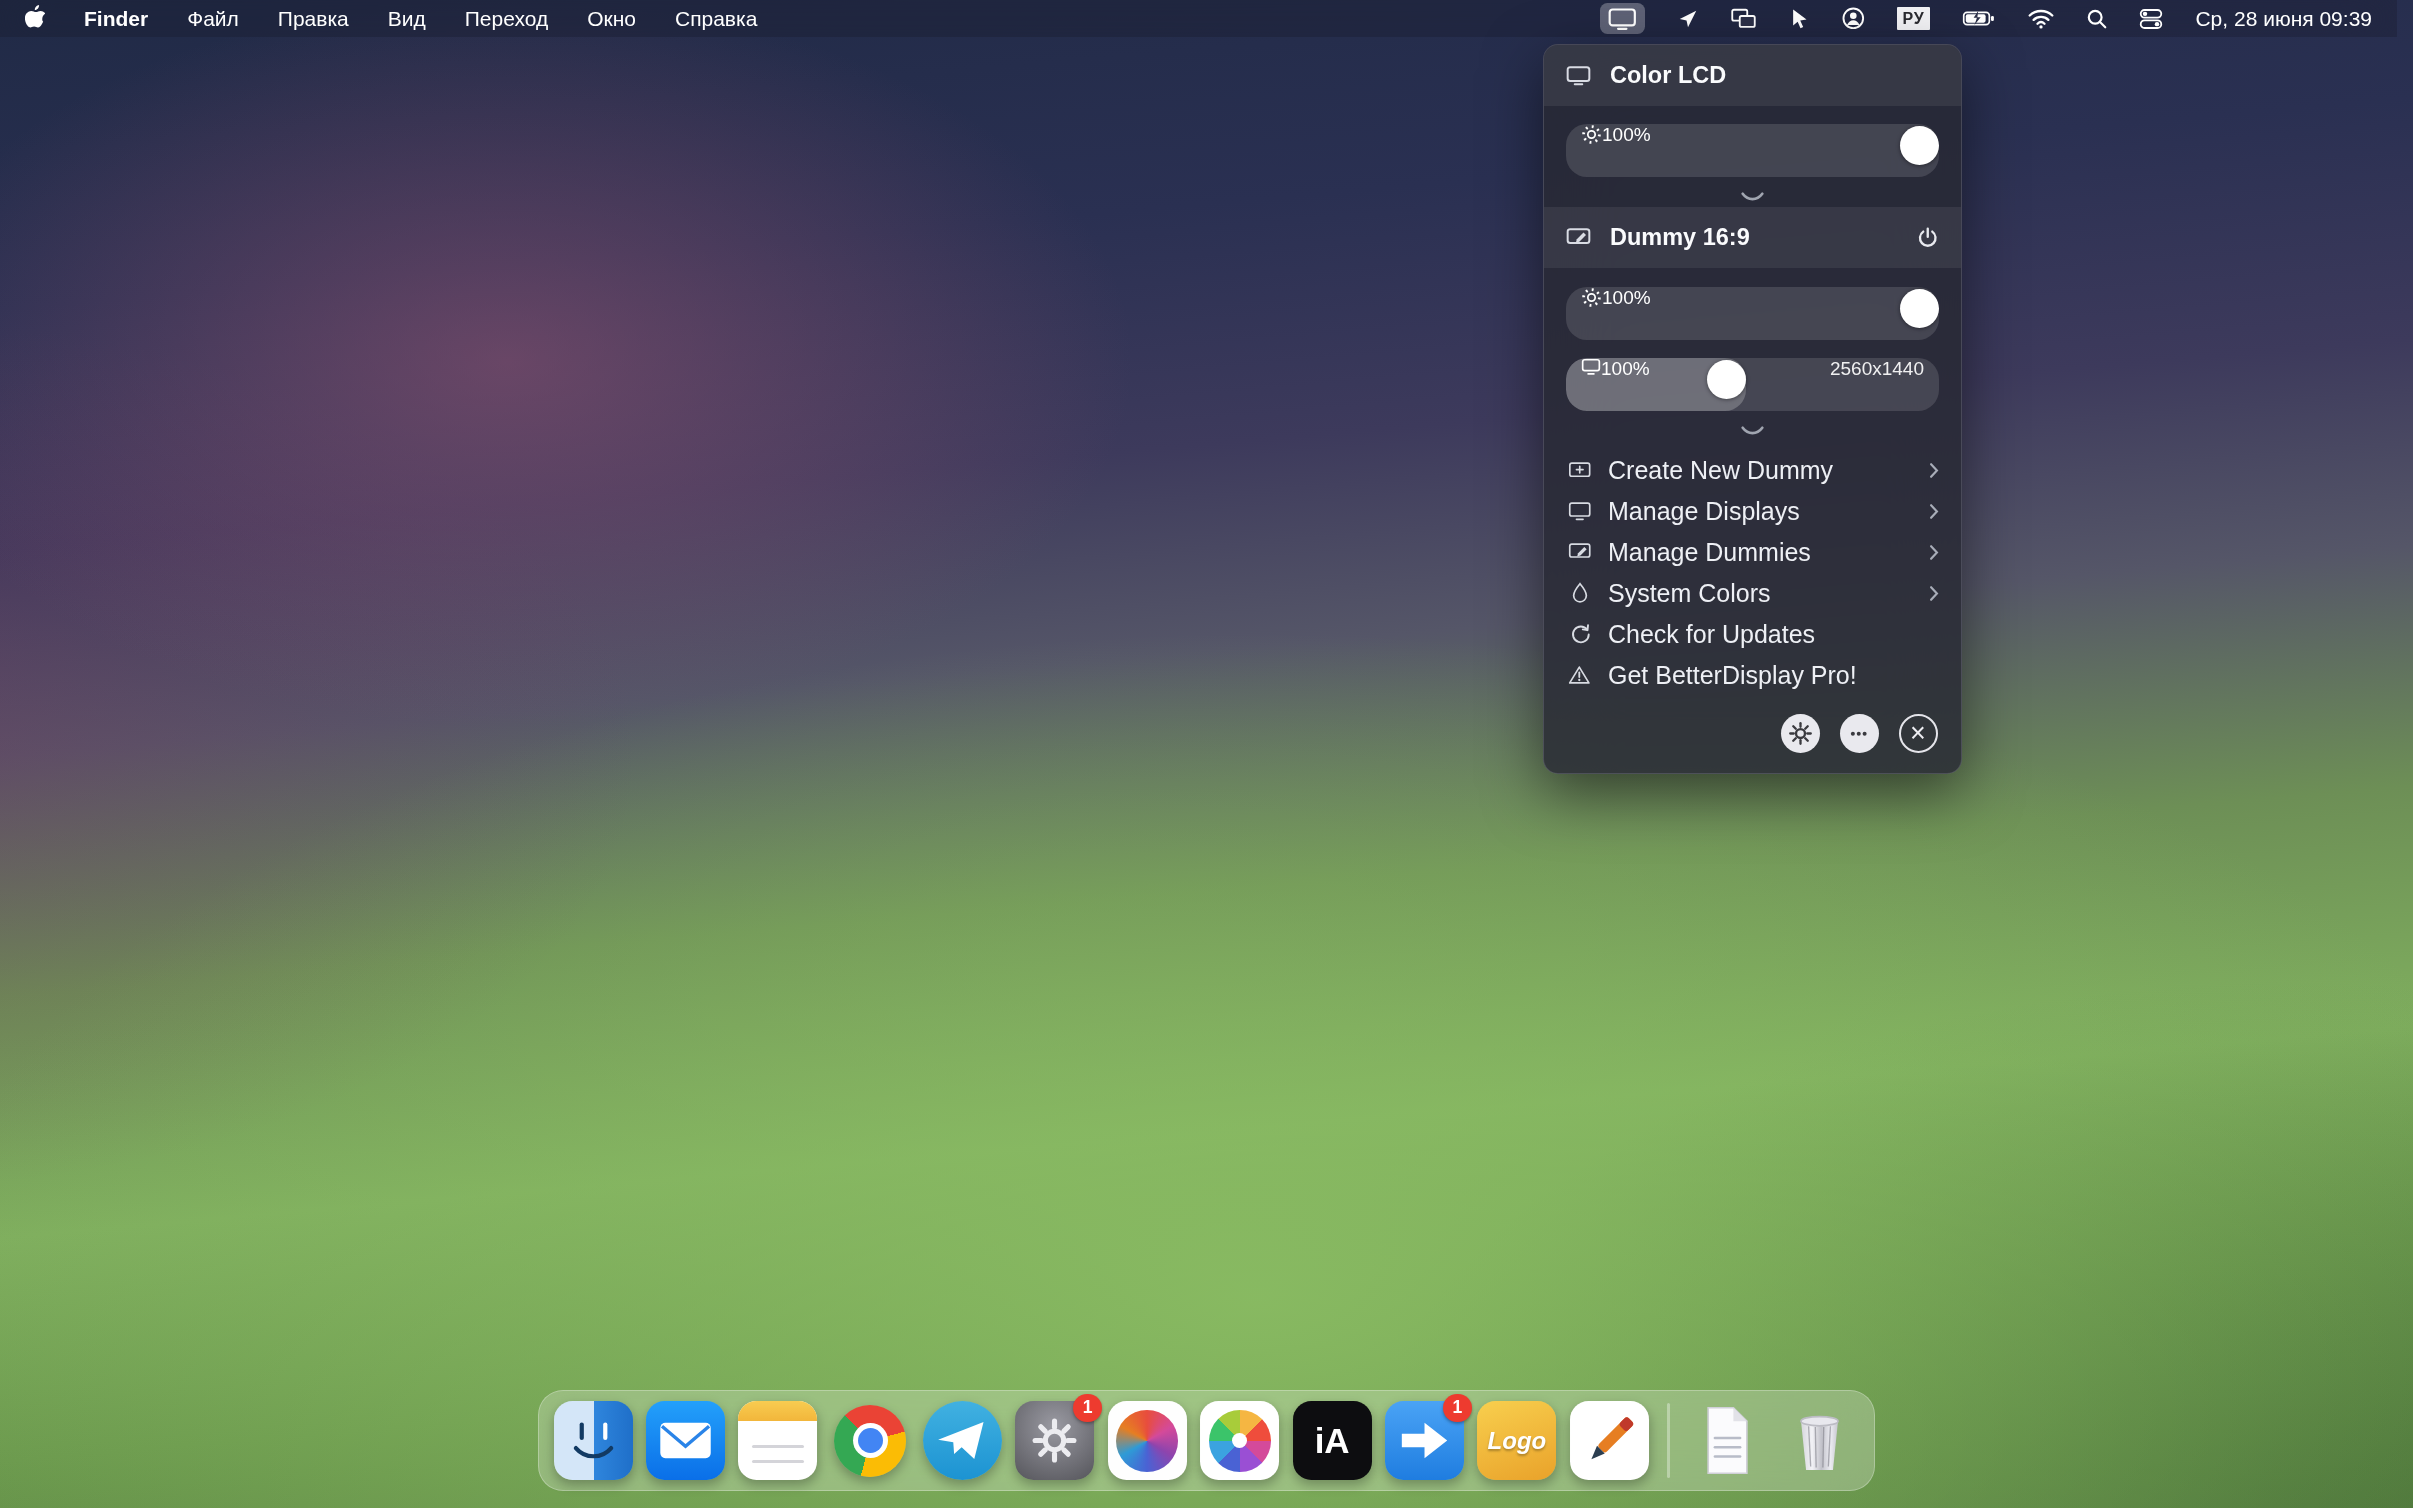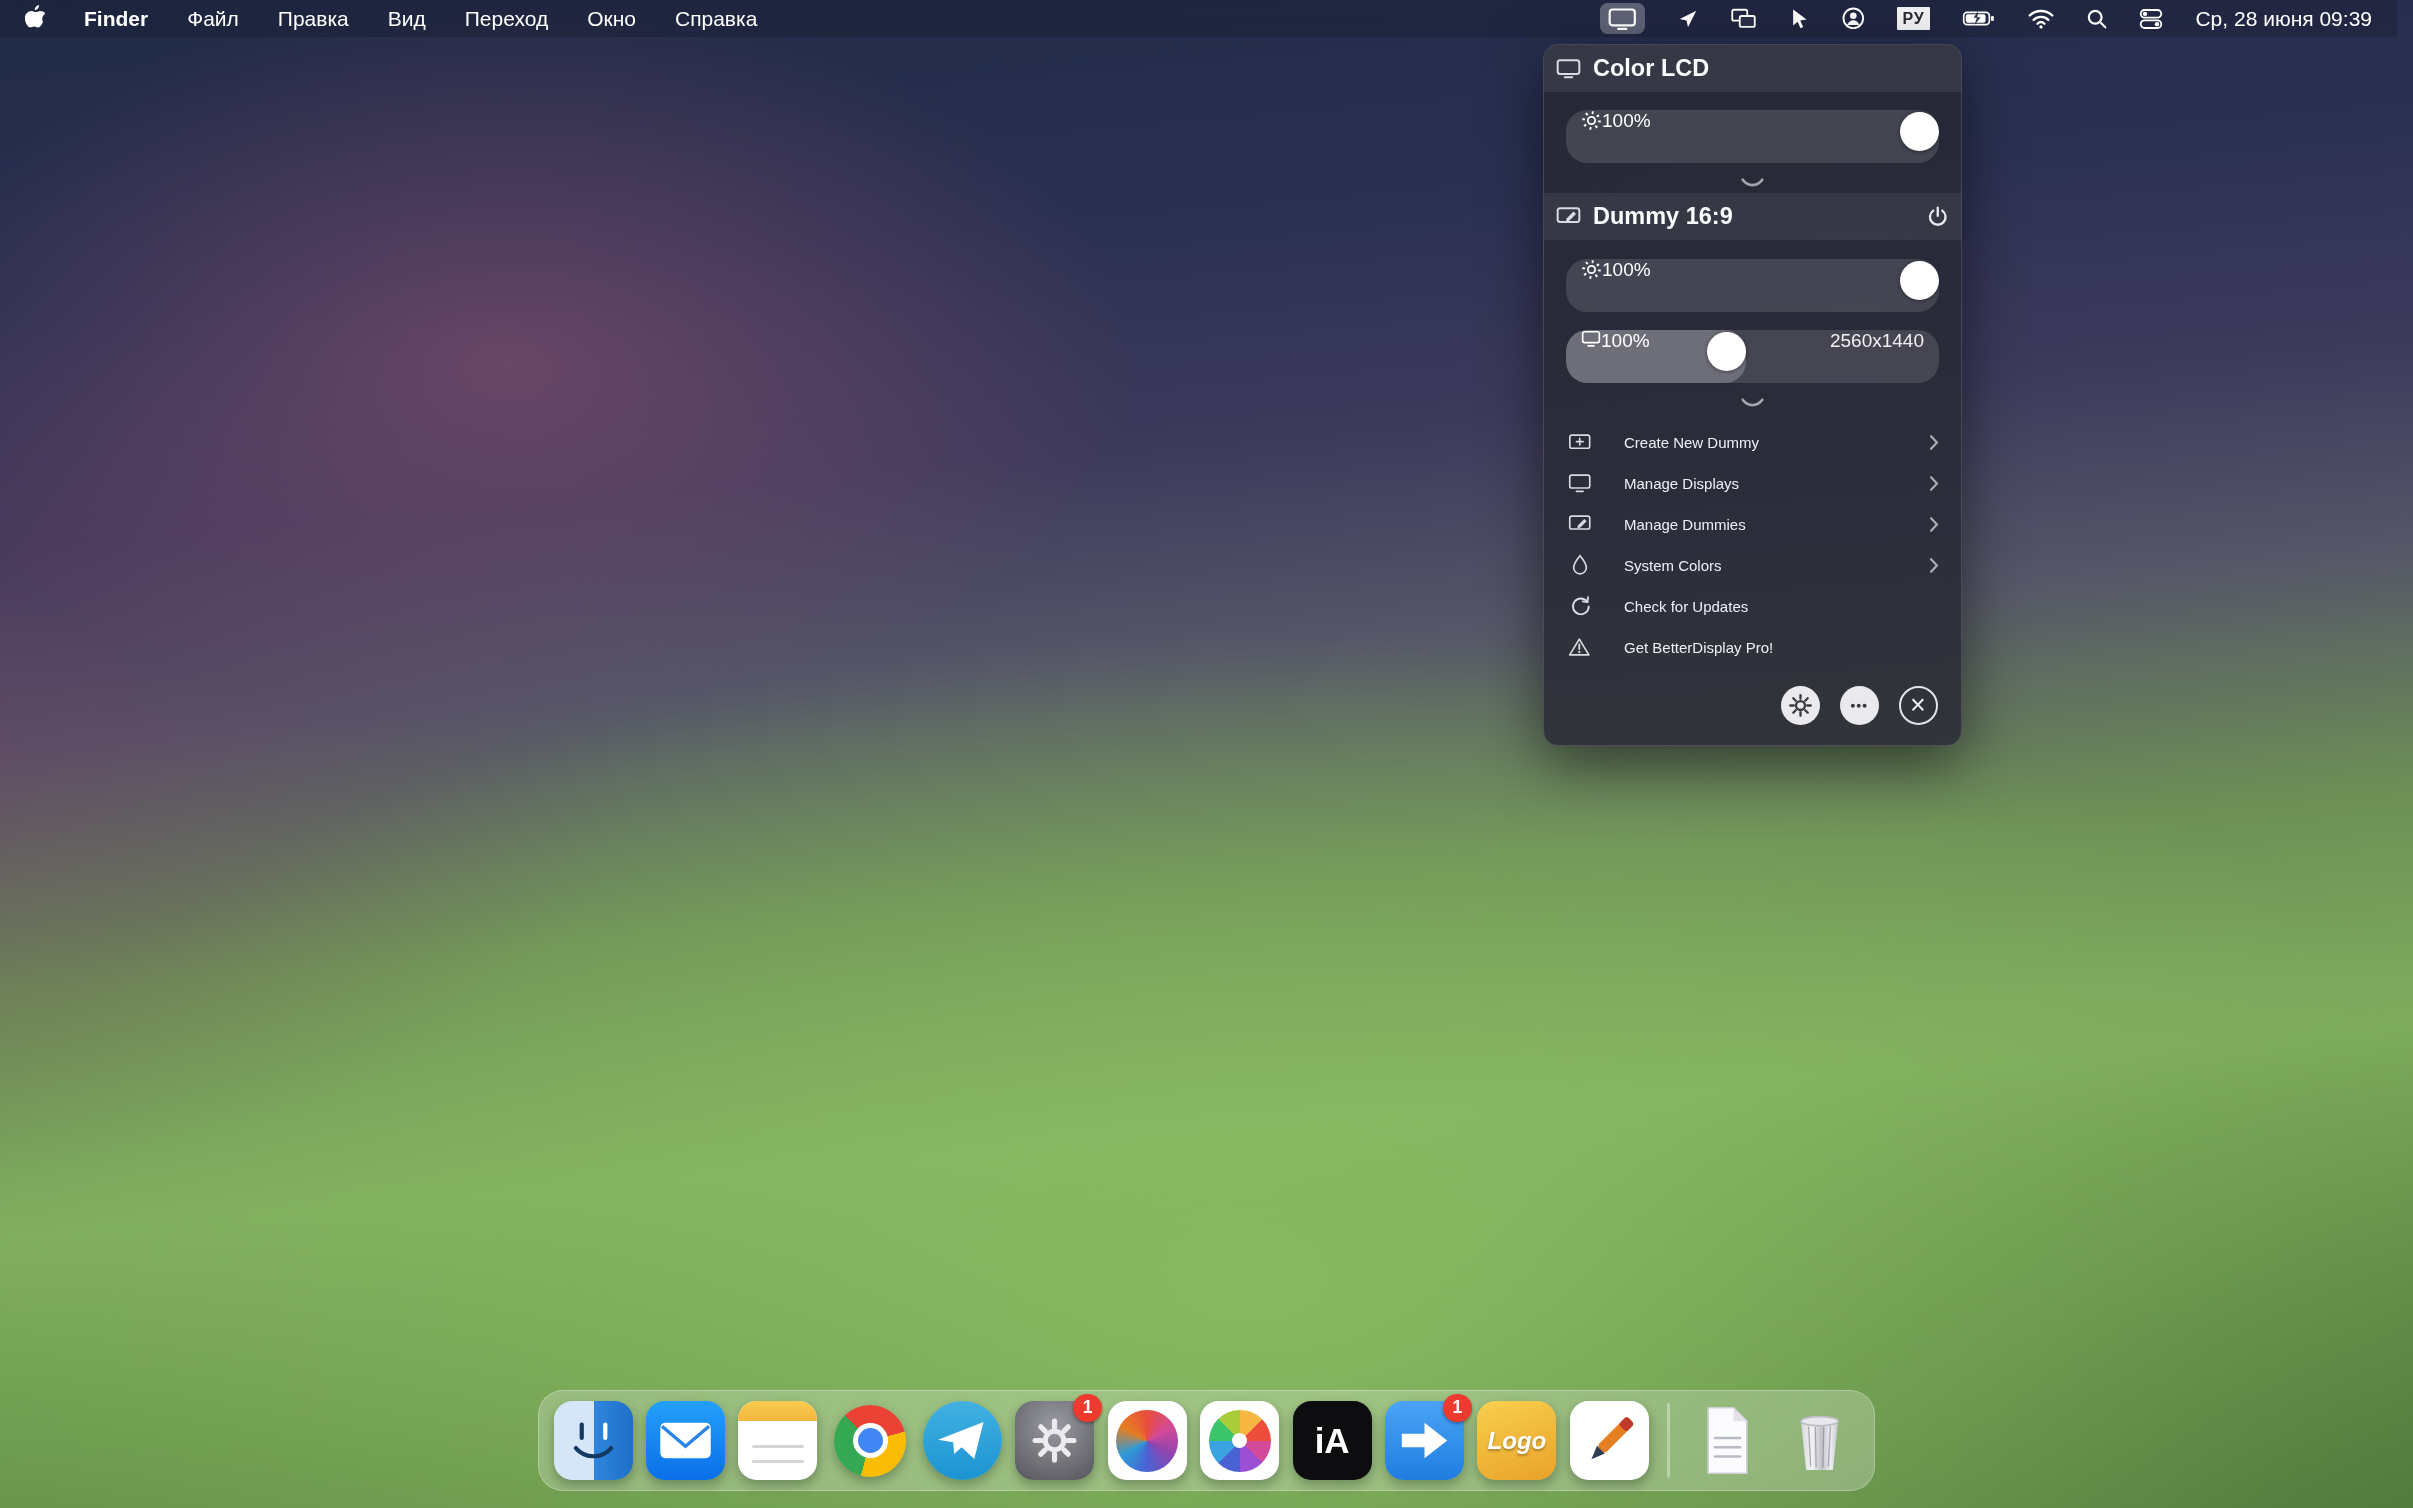--- a/index.html
+++ b/index.html
@@ -46,22 +46,22 @@
     position:absolute; left:1543px; top:44px; width:419px;
     border-radius:15px;
     background:rgba(39,41,51,0.84);
     backdrop-filter:blur(34px);
     border:0.8px solid rgba(130,130,145,0.35);
     box-shadow:0 20px 59px rgba(0,0,0,0.5);
     color:#ecedf1; overflow:hidden;
     padding-bottom:11.7px;
   }
   .section-header {
-    display:flex; align-items:center; gap:12px;
-    height:47px; padding:0 12px;
+    display:flex; align-items:center; gap:19px;
+    height:61px; padding:0 22px;
     background:rgba(255,255,255,0.07);
     font-size:23.5px; font-weight:700; color:#fafbfd;
   }
   .section-header.tools-header { background:rgba(255,255,255,0.13); margin-top:11.7px; }
   .sh-icon { display:flex; align-items:center; }
   .power-btn { margin-left:auto; display:flex; align-items:center; cursor:pointer; }
 
   .slider-row {
     position:relative; margin:18.4px 22px 0; height:53px;
     border-radius:21px; background:rgba(120,120,130,0.35);
@@ -79,22 +79,22 @@
     box-shadow:0 0.8px 4.2px rgba(0,0,0,0.45); z-index:2;
   }
   .sl-icon { display:flex; align-items:center; z-index:1; }
   .sl-label { z-index:1; font-weight:400; }
   .sl-right { margin-left:auto; z-index:1; color:rgba(255,255,255,0.92); }
 
   .expander { display:flex; justify-content:center; padding:13.4px 0 5px; cursor:pointer; }
 
   .tool-list { padding-top:8.4px; }
   .tool-item {
-    display:flex; align-items:center; gap:31px;
-    height:41px; padding:0 22px; font-size:15px; color:#eef0f5;
+    display:flex; align-items:center; gap:15px;
+    height:41px; padding:0 22px; font-size:25px; color:#eef0f5;
     cursor:default;
   }
   .ti-icon { width:27px; display:flex; align-items:center; justify-content:center; }
   .ti-chevron { margin-left:auto; display:flex; align-items:center; }
 
   .panel-footer {
     display:flex; justify-content:flex-end; align-items:center; gap:20px;
     padding:18.4px 23.5px 8.4px;
   }
   .footer-btn {

